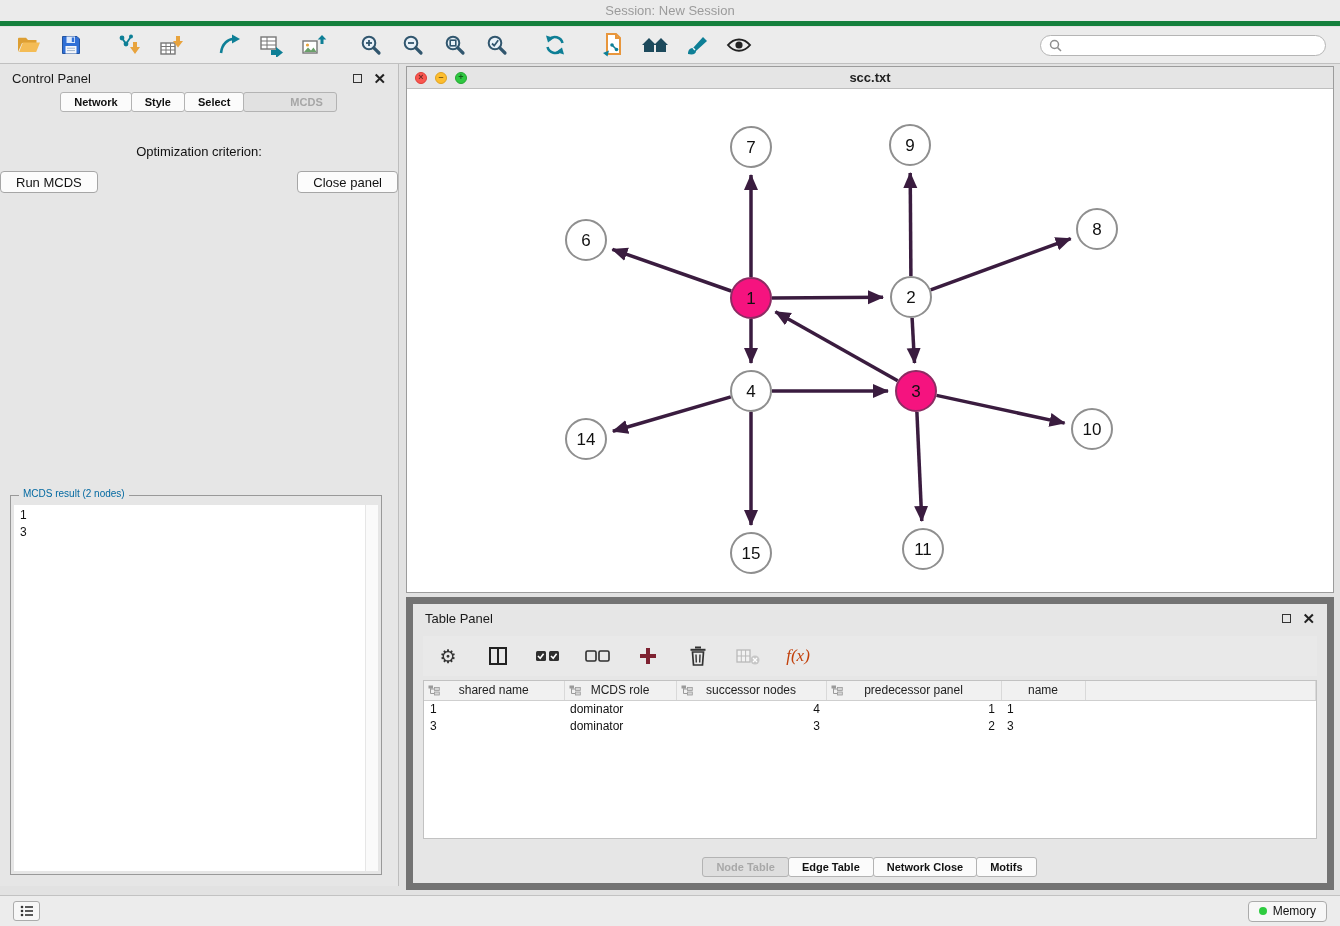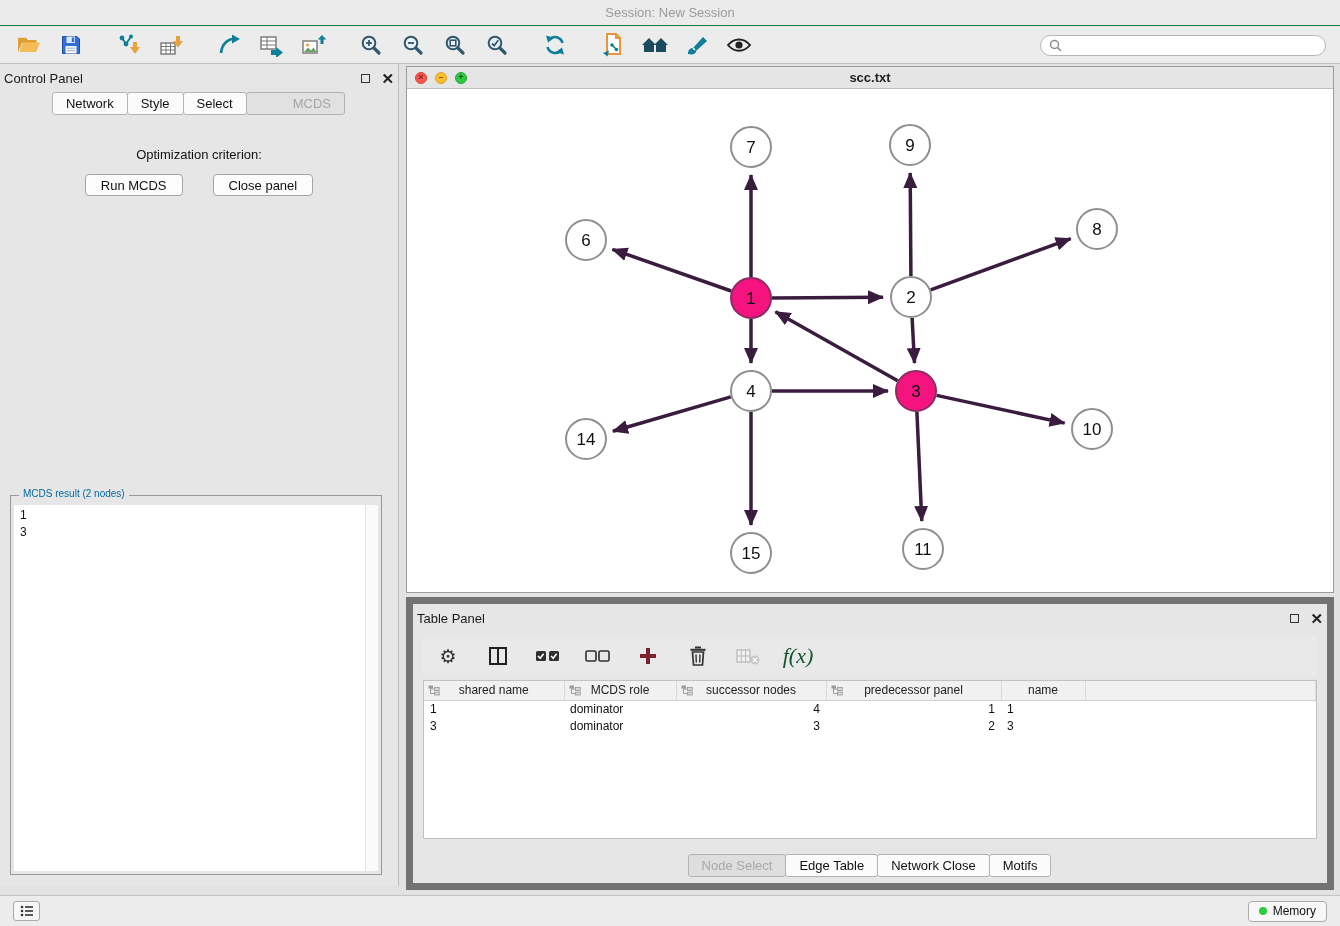--- a/index.html
+++ b/index.html
@@ -2,51 +2,51 @@
 <html><head>
 <meta charset="utf-8">
 <style>
   * { margin:0; padding:0; box-sizing:border-box; }
   html,body { width:1340px; height:926px; }
   body { font-family:"Liberation Sans", sans-serif; }
   .app { position:relative; width:1340px; height:926px; background:#e2e2e2; overflow:hidden; }
 
   
   .titlebar { position:absolute; top:0; left:0; right:0; height:26px; background:#ebebeb;
-    border-bottom:1px solid #15803d; display:flex; align-items:center; justify-content:center;
+    border-bottom:5px solid #15803d; display:flex; align-items:center; justify-content:center;
     font-size:13px; color:#9b9b9b; }
 
   
   .toolbar { position:absolute; top:27px; left:0; right:0; height:37px; background:#ececec;
     border-bottom:1px solid #c0c0c0; display:flex; align-items:center; padding:0 14px; }
   .tb-group { display:flex; align-items:center; gap:12px; margin-right:28px; }
   .tb-btn { width:30px; height:30px; display:flex; align-items:center; justify-content:center; cursor:default; }
   .search-box { margin-left:auto; width:286px; height:21px; background:#fff; border:1px solid #b5b5b5;
     border-radius:11px; display:flex; align-items:center; padding:0 8px; gap:5px; }
   .search-box input { border:none; outline:none; flex:1; font-size:12px; font-family:inherit; background:transparent; }
 
   
   .control-panel { position:absolute; left:0; top:64px; width:399px; height:822px;
     background:#e6e6e6; border-right:1px solid #bdbdbd; }
-  .panel-header { height:28px; display:flex; align-items:center; padding:0 4px; font-size:13px; color:#1a1a1a;gap:33px; }
+  .panel-header { height:28px; display:flex; align-items:center; padding:0 12px; font-size:13px; color:#1a1a1a;gap:33px; }
   .win-btns { margin-left:auto; display:flex; align-items:center; gap:11px; }
   .float-box { width:9px; height:9px; border:1.5px solid #333; display:inline-block; }
   .panel-close { font-size:15px; font-weight:bold; color:#222; line-height:1; }
   .cp-tabs { display:flex; justify-content:center; }
-  .tab { font-size:13px; padding:3px 13px; background:#fbfbfb; border:1px solid #b3b3b3;
-    margin-left:-1px; color:#111; border-radius:3px; cursor:default; }
+  .tab { font-size:11px; padding:3px 13px; background:#fbfbfb; border:1px solid #b3b3b3;
+    margin-left:-1px; color:#111; border-radius:3px; cursor:default;font-weight:bold; }
   .tab.selected { background:#e1e1e1; color:#a6a6a6;padding-left:46px; }
   .cp-optlabel { text-align:center; margin-top:32px; font-size:13px; color:#111; }
   .cp-dropdown { margin:11px auto 0; width:308px; height:22px; background:#fff; border:1px solid #ababab;
     border-radius:4px; display:flex; align-items:center; font-size:13px; padding-left:8px; position:relative; color:#111; }
   .stepper { position:absolute; right:1px; top:1px; bottom:1px; width:16px; border-left:1px solid #cfcfcf;
     display:flex; flex-direction:column; align-items:center; justify-content:center; gap:2px; }
   .tri-up { width:0; height:0; border-left:4px solid transparent; border-right:4px solid transparent; border-bottom:5px solid #555; }
   .tri-down { width:0; height:0; border-left:4px solid transparent; border-right:4px solid transparent; border-top:5px solid #555; }
-  .cp-buttons { display:flex; justify-content:center; gap:30px; margin-top:12px; }
+  .cp-buttons { display:flex; justify-content:space-between; gap:30px; margin-top:12px; }
   .btn { height:22px; padding:0 15px; font-size:13px; background:#fcfcfc; border:1px solid #a6a6a6;
     border-radius:4px; display:flex; align-items:center; color:#111; cursor:default; }
   .result-box { position:absolute; left:10px; top:431px; width:372px; height:380px; border:1px solid #999; }
   .result-title { position:absolute; top:-8px; left:8px; background:#e6e6e6; padding:0 4px; font-size:10px; color:#0369a1; }
   .result-white { position:absolute; left:3px; right:3px; top:9px; bottom:3px; background:#fff; }
   .result-lines { position:absolute; inset:2px 16px 2px 6px; font-size:12px; line-height:17px; color:#111; }
   .result-scrollbar { position:absolute; top:0; bottom:0; right:0; width:13px; background:#fafafa; border-left:1px solid #e6e6e6; }
 
   
   .network-window { position:absolute; left:406px; top:66px; width:928px; height:527px;
@@ -59,21 +59,21 @@
   .tl.red { background:#f95750; border:1px solid #df3e38; }
   .tl.yellow { background:#fdbd2e; border:1px solid #e0a321; }
   .tl.green { background:#2fc841; border:1px solid #24a732; }
   .graph-svg { position:absolute; left:0; top:22px; }
 
   
   .table-panel { position:absolute; left:406px; top:597px; width:928px; height:293px;
     background:#e6e6e6; border:7px solid #737373; }
   .tp-toolbar { margin:4px 10px 0; height:40px; background:#e9e9e9; display:flex; align-items:center;
     gap:20px; padding:0 10px; }
-  .fx { font-family:"Liberation Serif", serif; font-style:italic; font-size:22px; color:#14532d; }
+  .fx { font-family:"Liberation Serif", serif; font-style:italic; font-size:17px; color:#c2410c; }
   .gear-glyph { font-size:19px; color:#333; line-height:1; }
   .tp-table { position:absolute; left:10px; right:10px; top:76px; height:159px; background:#fff;
     border:1px solid #c2c2c2; overflow:hidden; }
   table { border-collapse:collapse; width:100%; font-size:12px; table-layout:fixed; }
   thead th { height:19px; background:#f1f1f1; border-right:1px solid #d9d9d9; border-bottom:1px solid #cfcfcf;
     font-weight:normal; color:#222; padding:0; }
   .th-inner { position:relative; display:block; text-align:center; line-height:19px; }
   .th-inner svg { position:absolute; left:4px; top:4px; }
   tbody td { height:17px; padding:0 6px; color:#111; white-space:nowrap; overflow:hidden; }
   td.col2, td.col3 { text-align:right; }
@@ -481,21 +481,21 @@
               <td class="col2">3</td>
               <td class="col3">2</td>
               <td class="col4">3</td>
               <td class="colf"></td>
             </tr>
           </tbody>
       </table>
     </div>
 
     <div class="tp-tabs">
-      <span class="tab tp-selected">Node Select</span>
+      <span class="tab tp-selected">Node Table</span>
       <span class="tab">Edge Table</span>
       <span class="tab">Network Close</span>
       <span class="tab">Motifs</span>
     </div>
   </div>
 
   <div class="statusbar">
     <div class="list-btn">
       <svg width="14" height="12" viewBox="0 0 14 12">
         <circle cx="2" cy="2" r="1.3" fill="#333"></circle>

